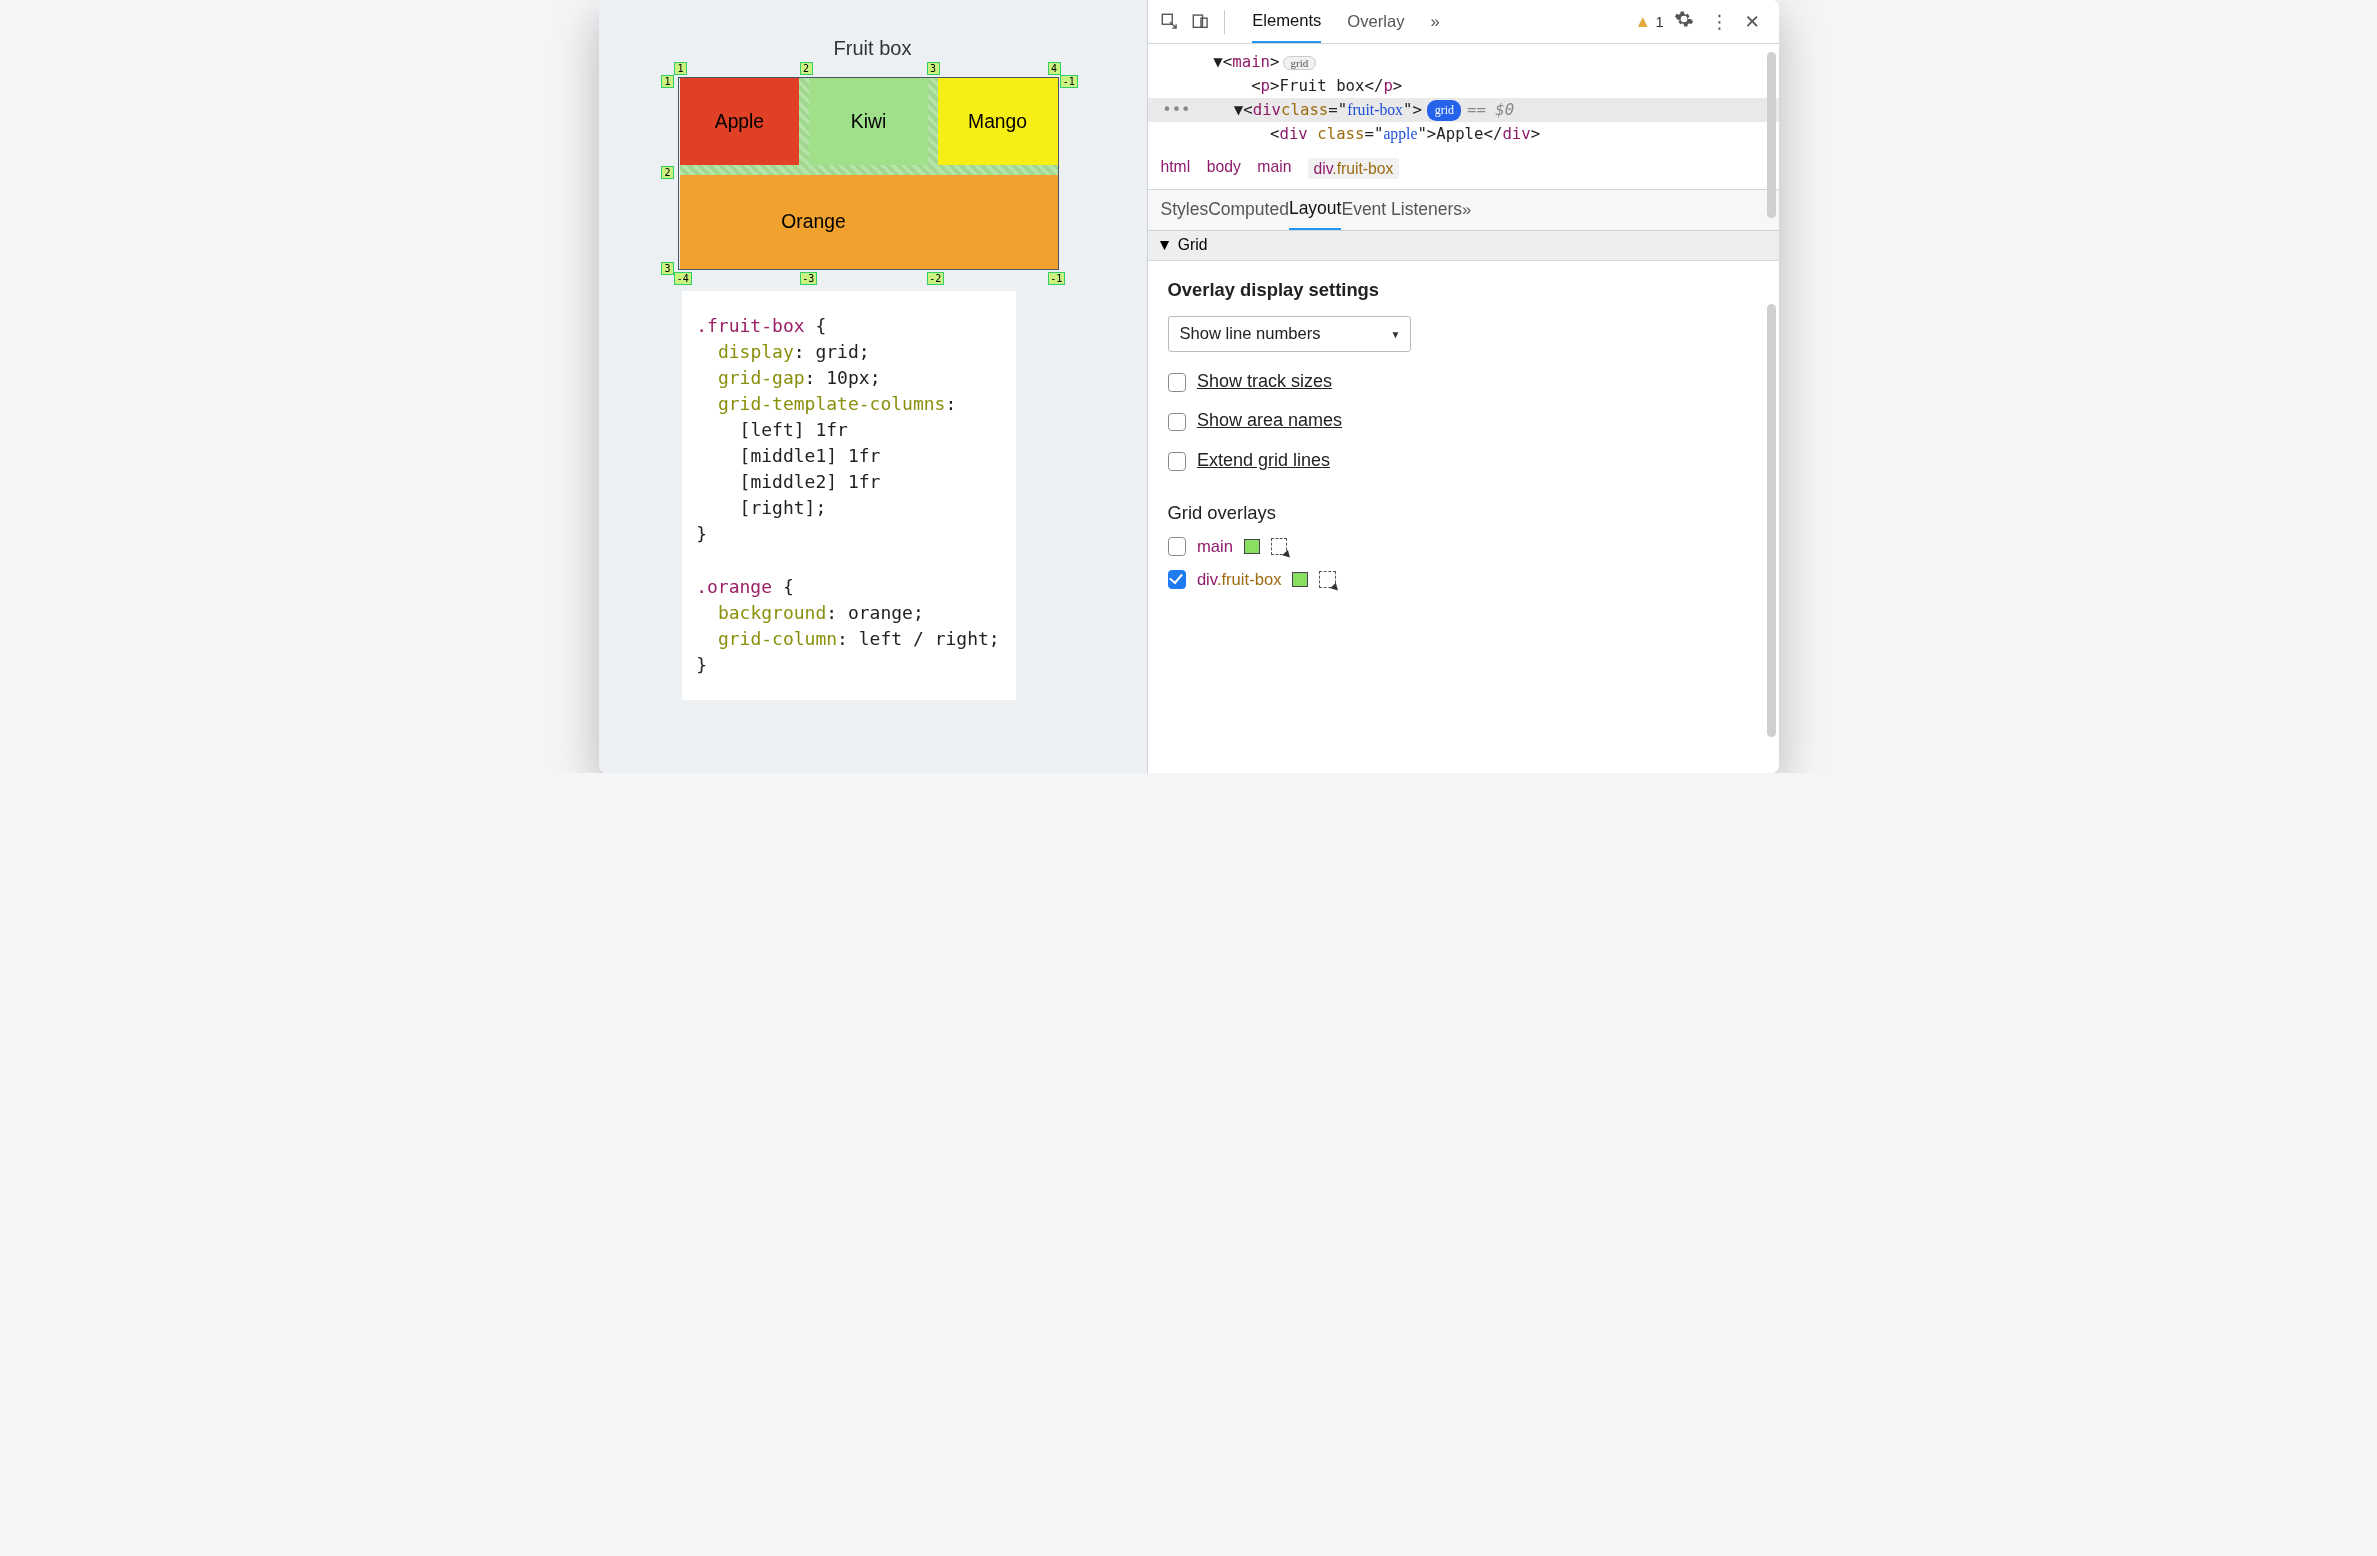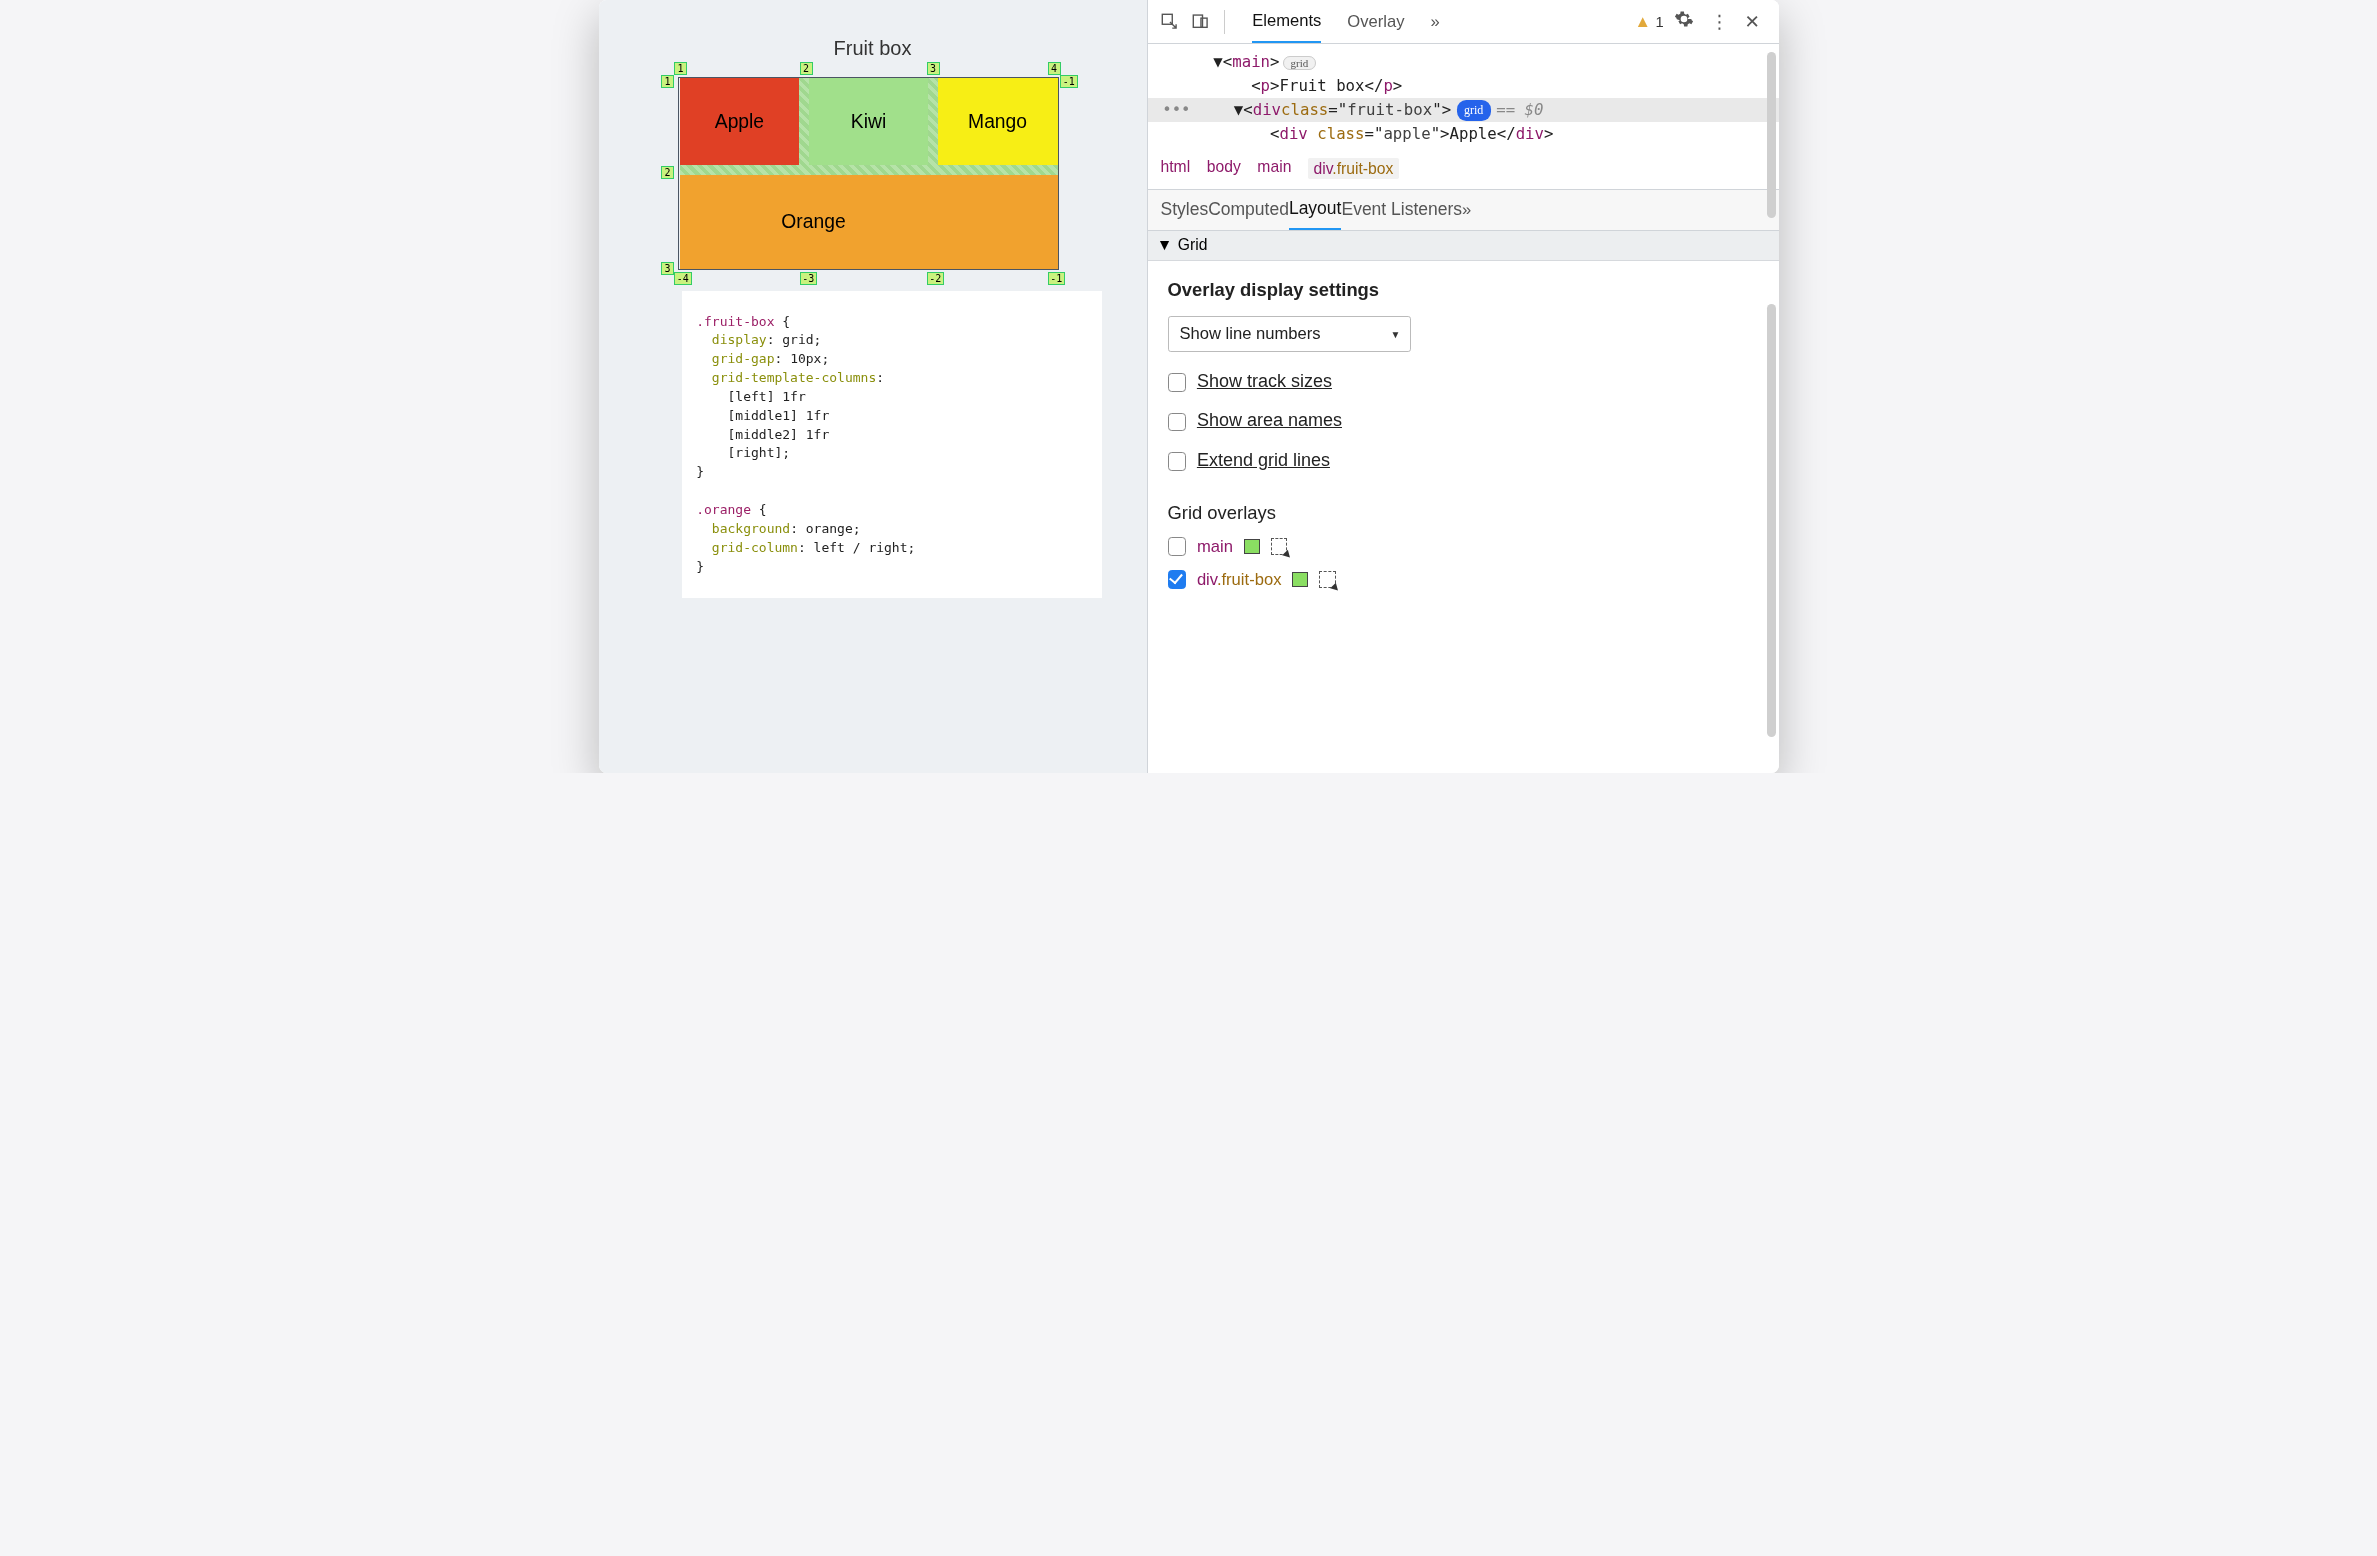--- a/index.html
+++ b/index.html
@@ -30,21 +30,21 @@
 .orange{ background:#f1a22e; grid-column:1 / -1; height:94px; }
 .orange span { position:relative; left:-55px; }
 
 
 .tag {
   position:absolute; background:#c9f27e; color:#000; font-size:10px; font-family:Menlo,monospace;
   border:0.9px solid #3c6; min-width:13px; height:13px; line-height:11px; text-align:center; padding:0 1.8px;
 }
 
 
-.code-card { background:#fff; width:420px; margin-left:46px; margin-top:22px; padding:22px 14.7px; font-family:Menlo,Consolas,monospace; font-size:13px; line-height:1.45; color:#222; }
+.code-card { background:#fff; width:334px; margin-left:46px; margin-top:22px; padding:22px 14.7px; font-family:Menlo,Consolas,monospace; font-size:18px; line-height:1.45; color:#222; }
 .sel { color:#9b1f66; }
 .prop{ color:#8a8f0c; }
 .val { color:#222; }
 .brace{ color:#222; }
 
 
 .toolbar { display:flex; align-items:center; height:44px; border-bottom:0.9px solid #d0d4d9; padding:0 13px 0 9.2px; gap:5px; }
 .tb-btn { width:26px; height:26px; display:flex; align-items:center; justify-content:center; color:#555; border-radius:2.8px; }
 .tb-btn svg{ width:18.4px; height:18.4px; }
 .tabs { display:flex; gap:26px; margin-left:16.6px; font-size:16.6px; color:#555; align-items:center; height:100%; }
@@ -58,21 +58,21 @@
 
 .dom-tree { font-family:Menlo,Consolas,monospace; font-size:15.7px; line-height:1.55; padding:5.5px 0 5.5px 0; color:#222; }
 .dom-line{ padding:0 0 0 9.2px; white-space:pre; }
 .dom-sel{ background:#e9e9e9; display:flex; align-items:center; }
 .dom-sel .actions{ color:#888; padding:0 5.5px; }
 .tok-tag{ color:#8e1a6a; }
 .tok-attr{ color:#9c6b10;text-align:right; }
 .badge-grid-out{ font-family:-apple-system; font-size:11px; background:#f1f1f1; border:0.9px solid #ccc; border-radius:8.3px; padding:0 6.4px; margin-left:3.7px; color:#555;}
 .badge-grid-fill{ font-family:-apple-system; font-size:12px; background:#2563eb; color:#fff; border-radius:9.2px; padding:0.9px 7.4px; margin-left:5.5px;}
 .dom-eq{ color:#888; font-style:italic; margin-left:5.5px;}
-.tok-name{ color:#404040; }
+.tok-name{ color:#1d4ed8;font-family:Liberation Serif, serif; }
 
 
 .crumbs{ display:flex; gap:16.6px; padding:5.5px 13px 9.2px 13px; font-size:15.7px; color:#8e1a6a; border-bottom:0.9px solid #d0d4d9;}
 .crumb.active{ background:#f1f1f1; padding:1.8px 5.5px; border-radius:1.8px;}
 .crumb .cls{ color:#9c6b10;}
 
 
 .subtabs{ display:flex; padding:0 13px; height:41px; align-items:center; font-size:17.5px; color:#555; border-bottom:0.9px solid #d0d4d9; background:#f7f7f7;}
 .subtab.active{ color:#111; border-bottom:2.8px solid #2196f3; height:100%; display:flex; align-items:center;}
 .chev{ font-size:16.6px;}

